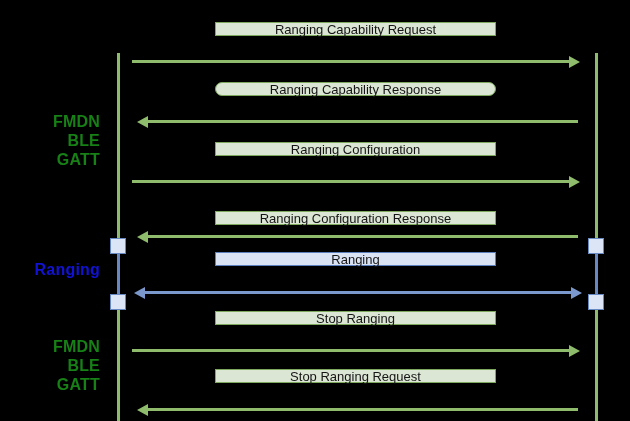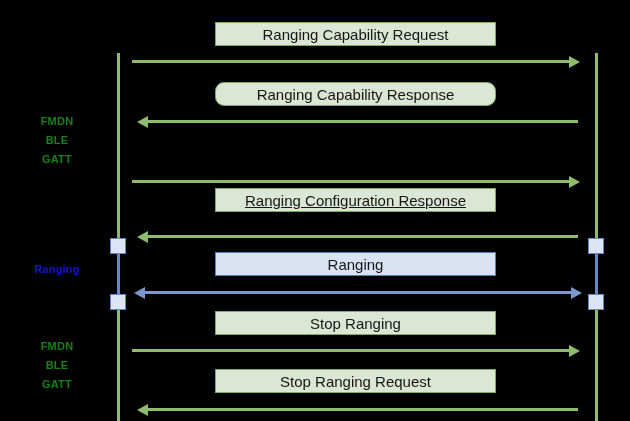--- a/index.html
+++ b/index.html
@@ -14,22 +14,22 @@
     background: #000000;
     overflow: hidden;
     font-family: "Liberation Sans", sans-serif;
   }
 
   
   .phase-label {
     position: absolute;
     left: 14px;
     width: 86px;
-    text-align: center;
-    font-size: 11px;
+    text-align: right;
+    font-size: 16px;
     font-weight: bold;
     line-height: 19px;
     letter-spacing: 0.2px;
     white-space: pre-line;
   }
   .phase-green { color: #178016; }
   .phase-blue  { color: #1212d6; }
 
   
   .lifeline {
@@ -51,26 +51,26 @@
     background: #dbe5f6;
     border: 1px solid #6688c3;
     box-sizing: border-box;
   }
 
   
   .msg-box {
     position: absolute;
     left: 215px;
     width: 281px;
-    height: 24px;
+    height: 14px;
     box-sizing: border-box;
     display: flex;
     align-items: center;
     justify-content: center;
-    font-size: 15px;
+    font-size: 13px;
     color: #161616;
   }
   .msg-box.green {
     background: #dce6d5;
     border: 1px solid #7ea85e;
   }
   .msg-box.blue {
     background: #dae3f4;
     border: 1px solid #5b7fbd;
   }
@@ -127,24 +127,27 @@
   </div>
   <div class="arrow-line green" style="left:132px; top:60px; width:437px;"></div>
   <div class="arrow-head right green" style="left:569px; top:55.5px;"></div>
 
   <div class="msg-box green" style="top:82px;border-radius:9px;">
     <span>Ranging Capability Response</span>
   </div>
   <div class="arrow-line green" style="left:148px; top:120px; width:430px;"></div>
   <div class="arrow-head left green" style="left:137px; top:115.5px;"></div>
 
+  <div class="msg-box green" style="top:142px;">
+    <span>Ranging Configuration</span>
+  </div>
   <div class="arrow-line green" style="left:132px; top:180px; width:437px;"></div>
   <div class="arrow-head right green" style="left:569px; top:175.5px;"></div>
 
-  <div class="msg-box green" style="top:188px;text-decoration:underline;">
+  <div class="msg-box green" style="top:211px;">
     <span>Ranging Configuration Response</span>
   </div>
   <div class="arrow-line green" style="left:148px; top:235px; width:430px;"></div>
   <div class="arrow-head left green" style="left:137px; top:230.5px;"></div>
 
   <div class="msg-box blue" style="top:252px;">
     <span>Ranging</span>
   </div>
   <div class="arrow-line blue" style="left:145px; top:291px; width:426px;"></div>
   <div class="arrow-head left blue" style="left:134px; top:286.5px;"></div>

